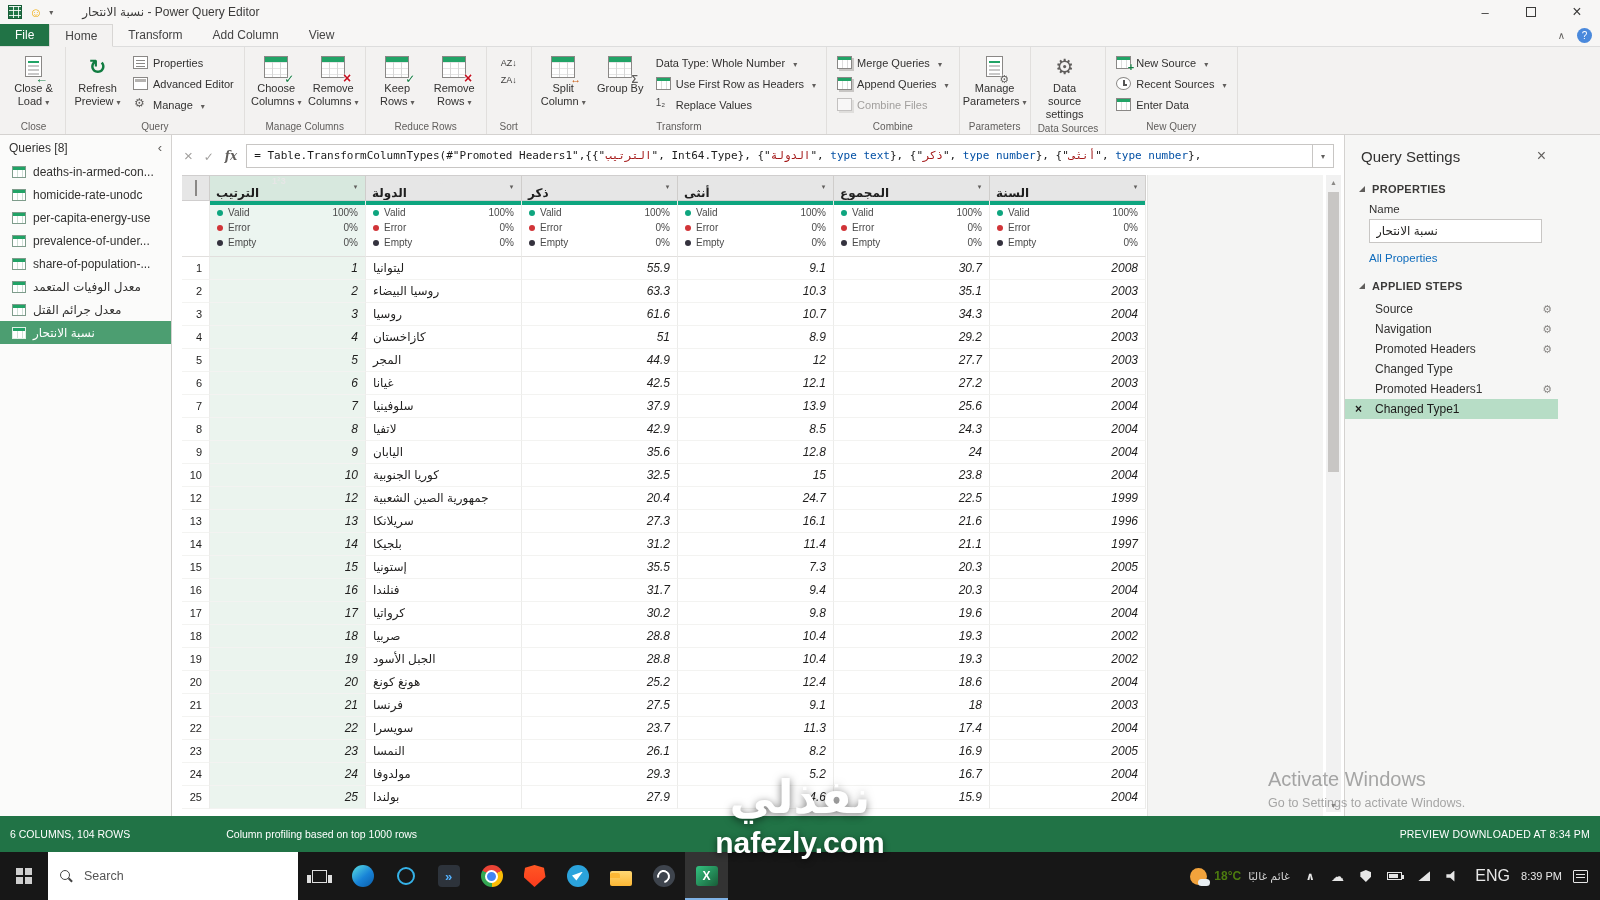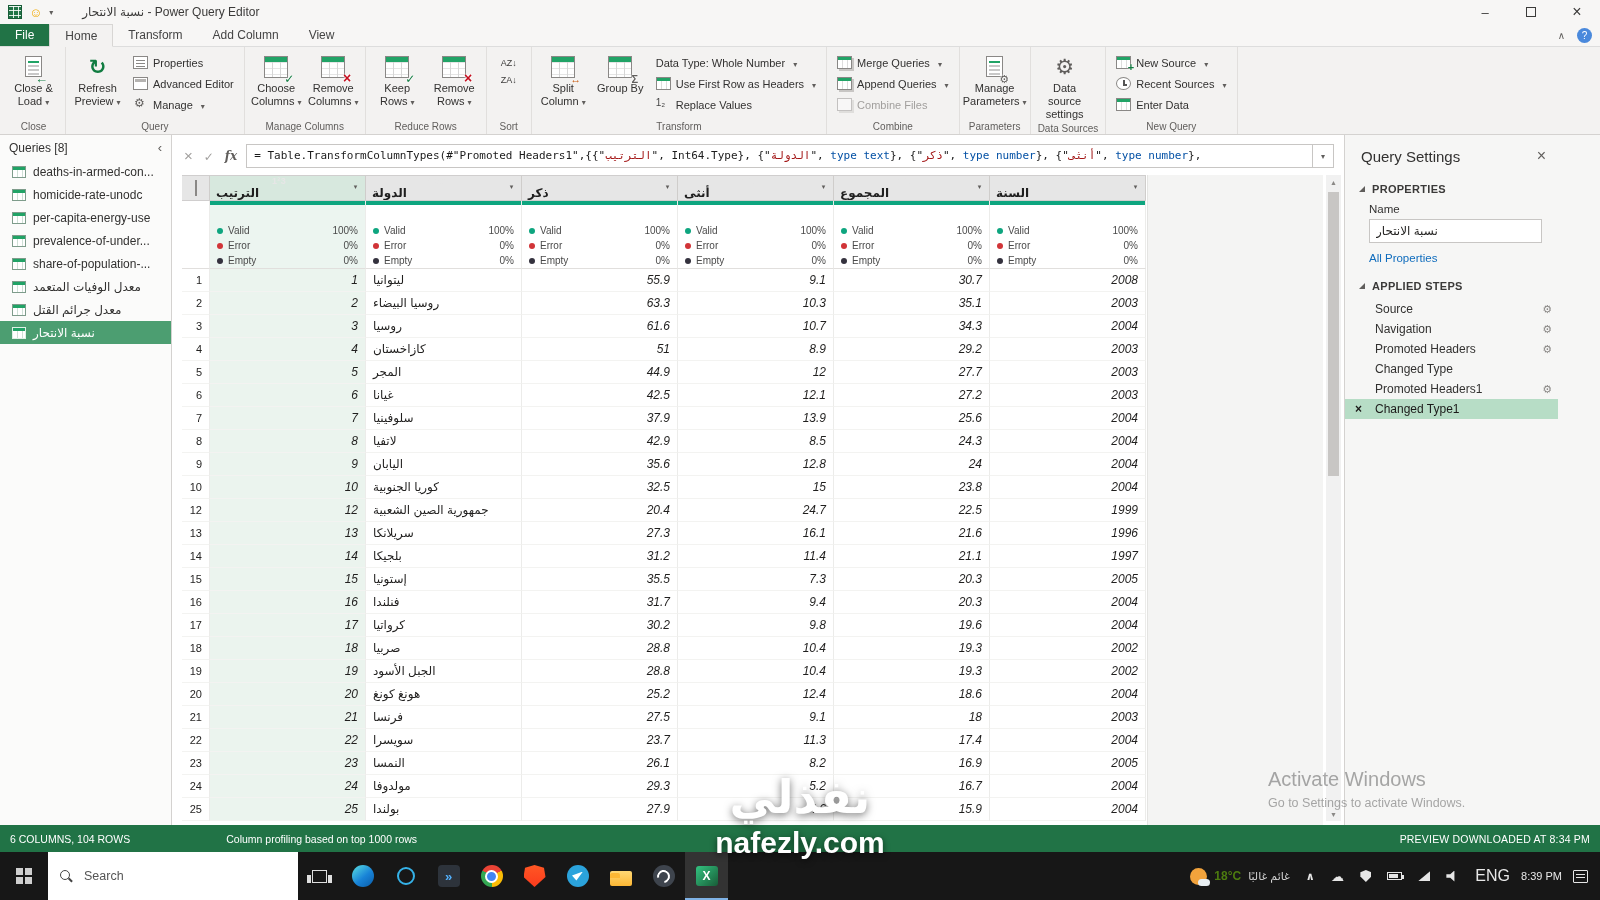--- a/index.html
+++ b/index.html
@@ -115,21 +115,21 @@
   .tico{font-size:9px;color:#605e5c;margin-right:5px;font-weight:600;letter-spacing:.3px;}
   .fbtn{position:absolute;right:3px;top:4px;width:13px;height:13px;display:flex;align-items:center;justify-content:center;color:#605e5c;font-size:7px;cursor:pointer;}
   .fbtn::before{content:"▾";}
   .rn-h{background:#e6e6e6;border-top:1px solid #d0cece;border-bottom:1px solid #d0cece;border-right:1px solid #cfcdcb;vertical-align:middle;}
   .sel-all{width:11px;height:9px;margin:0 auto;border:1px solid #8a8886;
            background-image:linear-gradient(#9a9896 0 2px,transparent 2px),repeating-linear-gradient(to right,transparent 0 2.5px,#b5b3b1 2.5px 3.5px);}
   .qcell{height:56px;vertical-align:top;background:#fff;border-right:1px solid #ececea;border-bottom:1px solid #e1dfdd;padding:0;}
   .qcell.colsel{background:#ecf5f0;}
   .rn-q{background:#fff;border-right:1px solid #ececea;border-bottom:1px solid #e1dfdd;}
   .qbar{height:4px;background:#0ea57f;}
-  .qlines{padding:18px 7px 0;}
+  .qlines{padding:0 7px 0;}
   .qline{display:flex;align-items:center;font-size:10px;color:#4a4a4a;height:15px;}
   .dot{width:6px;height:6px;border-radius:50%;margin-right:5px;flex:0 0 auto;}
   .dot-valid{background:#0ea57f;}.dot-error{background:#d13438;}.dot-empty{background:#34323e;}
   .qpct{margin-left:auto;}
   .grid tbody td{height:21px;line-height:20px;border-right:1px solid #ececea;border-bottom:1px solid #f3f3f1;white-space:nowrap;overflow:hidden;color:#201f1e;background:#fff;}
   .rownum{color:#605e5c;text-align:right;padding-right:7px;font-size:11px;}
   .txt{padding:0 7px;text-align:left;}
   .num{padding:0 7px;text-align:right;font-style:italic;}
   .grid tbody td.colsel{background:#ebf4ee;}
 
@@ -151,21 +151,21 @@
   .all-props{padding:9px 16px 10px 24px;font-size:11.5px;color:#0f6cbd;cursor:pointer;}
   .steps-list{padding-top:2px;}
   .step{height:20px;display:flex;align-items:center;padding:0 6px 0 30px;font-size:12px;color:#323130;position:relative;cursor:pointer;}
   .step.sel{background:#b7ddc6;color:#1b1a19;}
   .step-del{position:absolute;left:10px;font-weight:bold;cursor:pointer;}
   .step-del::before{content:"×";}
   .step-gear{margin-left:auto;color:#8a8886;font-size:11px;cursor:pointer;}
   .step-gear::before{content:"⚙";}
 
   
-  .statusbar{height:27px;flex:0 0 auto;background:#217346;color:#fff;display:flex;align-items:center;font-size:10.5px;padding:0 10px;}
+  .statusbar{height:36px;flex:0 0 auto;background:#217346;color:#fff;display:flex;align-items:center;font-size:10.5px;padding:0 10px;}
   .sb-prof{margin-left:96px;cursor:pointer;}
   .sb-right{margin-left:auto;letter-spacing:.2px;}
 
   
   .taskbar{height:48px;flex:0 0 auto;background:#171717;display:flex;align-items:center;color:#e8e8e8;}
   .start{width:48px;height:100%;display:flex;align-items:center;justify-content:center;cursor:pointer;}
   .winlogo{width:16px;height:16px;display:grid;grid-template-columns:1fr 1fr;grid-template-rows:1fr 1fr;gap:1.5px;}
   .winlogo i{background:#cfcfcf;}
   .searchbox{width:250px;height:100%;background:#fff;display:flex;align-items:center;gap:9px;padding:0 12px;}
   .mag{width:13px;height:13px;position:relative;flex:0 0 auto;}

